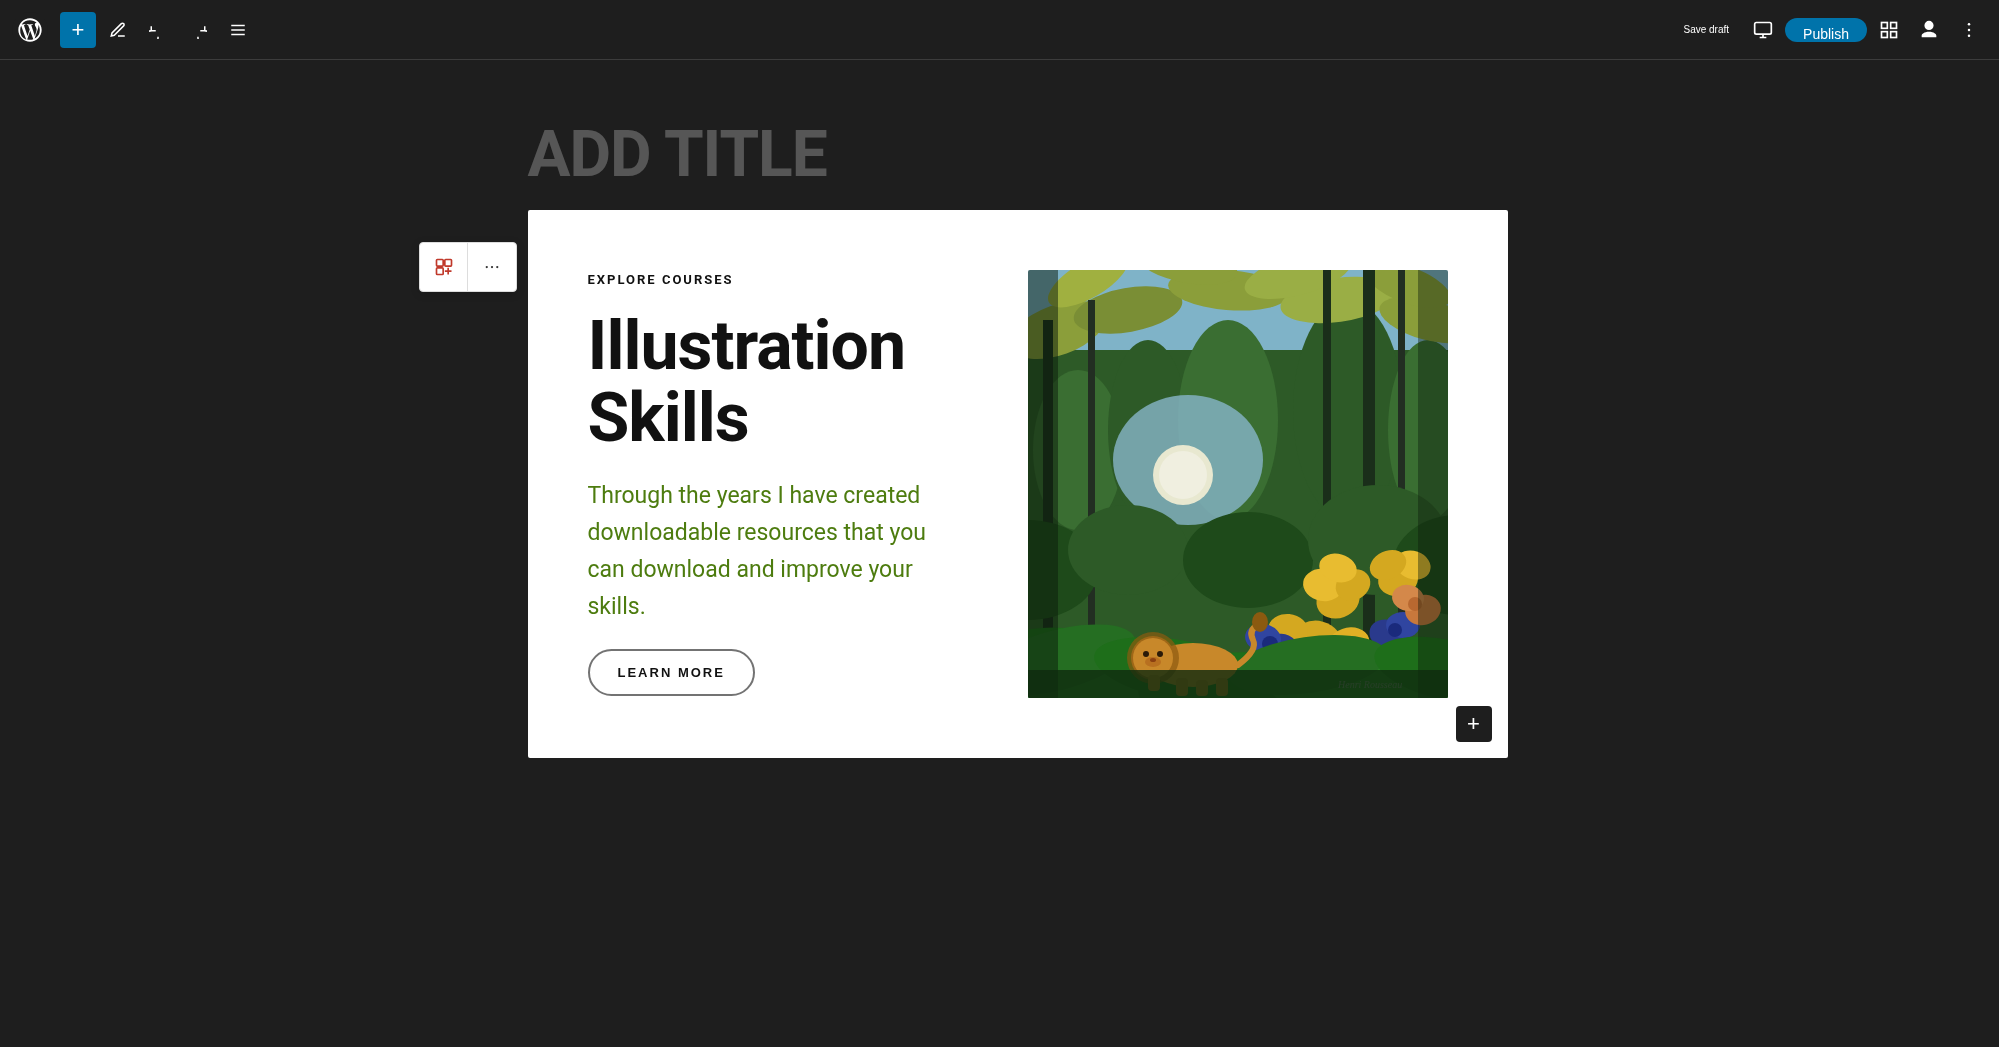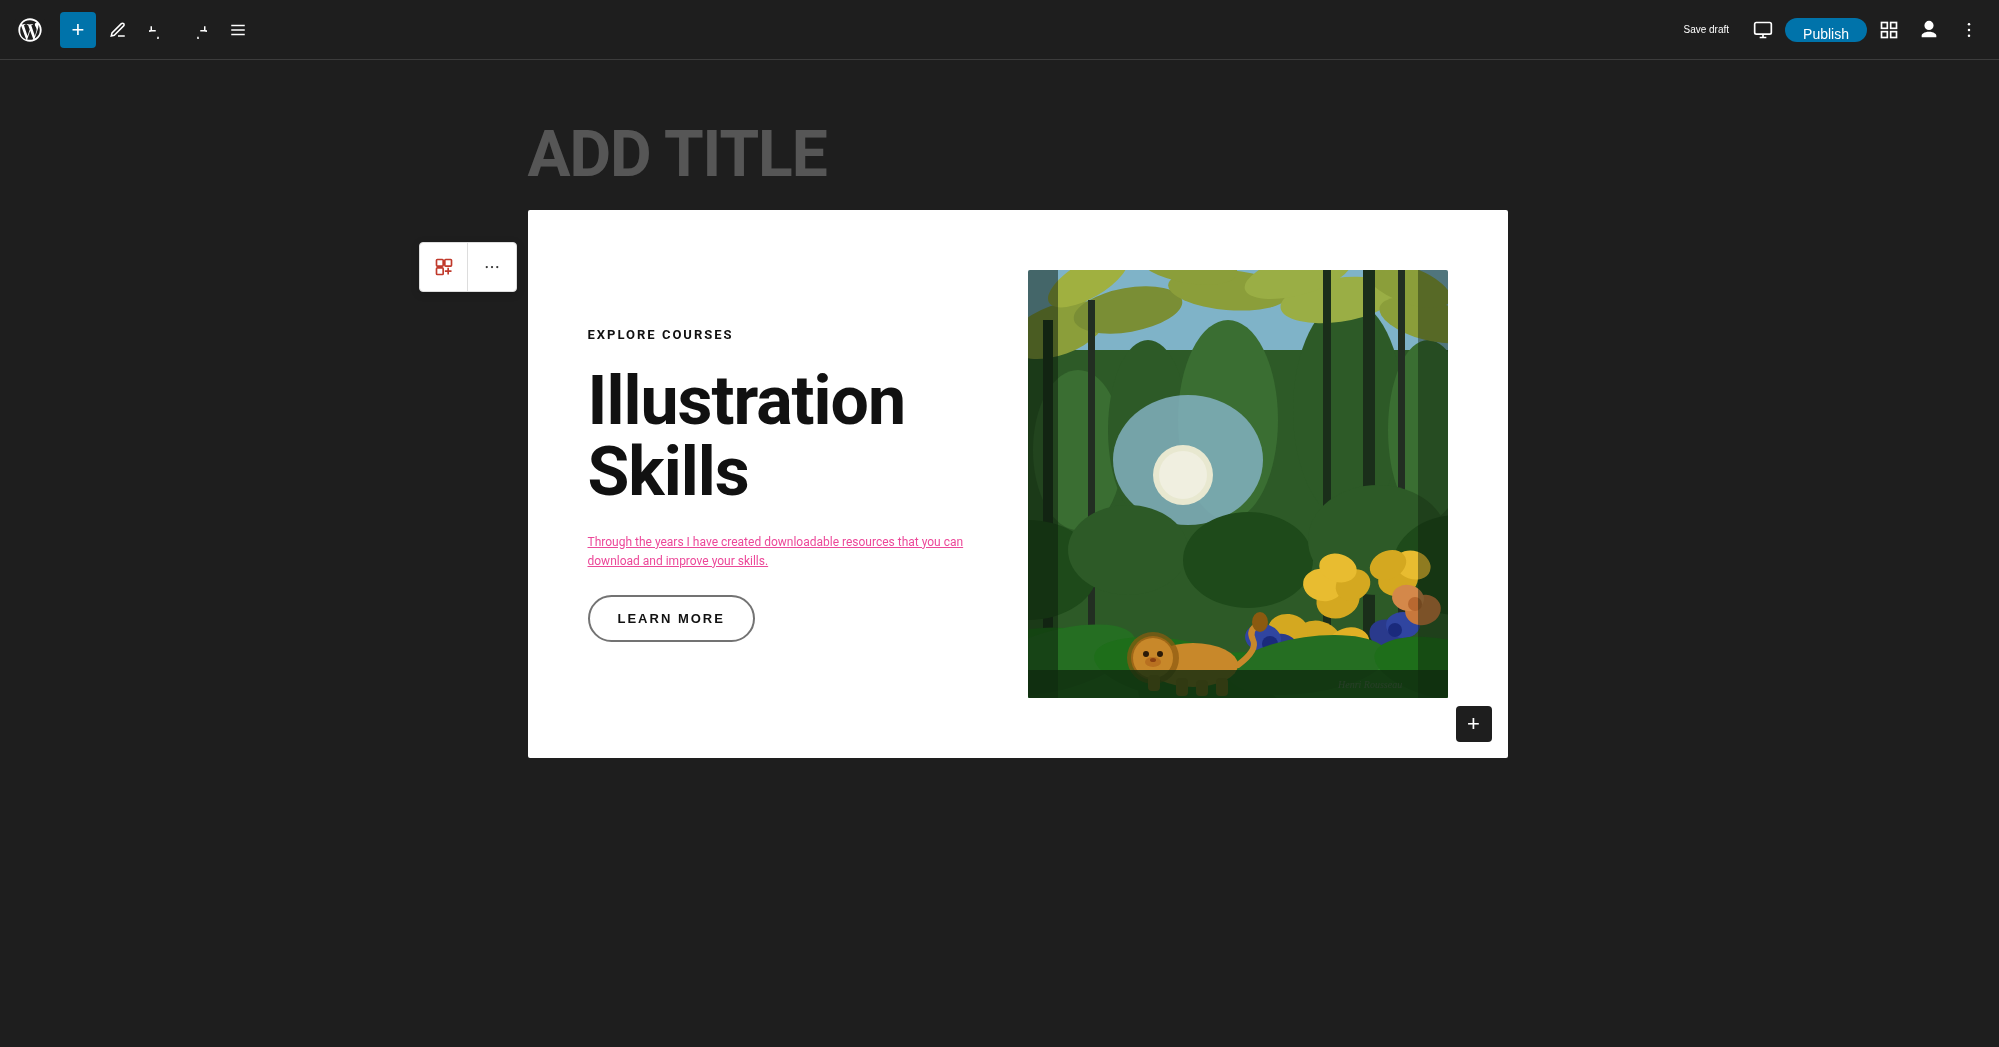--- a/index.html
+++ b/index.html
@@ -188,25 +188,24 @@
 
     .main-heading {
       font-size: 68px;
       font-weight: 700;
       line-height: 1.05;
       color: #111;
       letter-spacing: -1px;
     }
 
     .description-text {
-      font-size: 12px;
-      color: #ec4899;
+      font-size: 23px;
+      color: #4d7c0f;
       line-height: 1.6;
       max-width: 380px;
-      text-decoration: underline;
     }
 
     .learn-more-btn {
       display: inline-block;
       border: 2px solid #737373;
       border-radius: 50px;
       padding: 14px 28px;
       font-size: 13px;
       font-weight: 700;
       letter-spacing: 2px;

